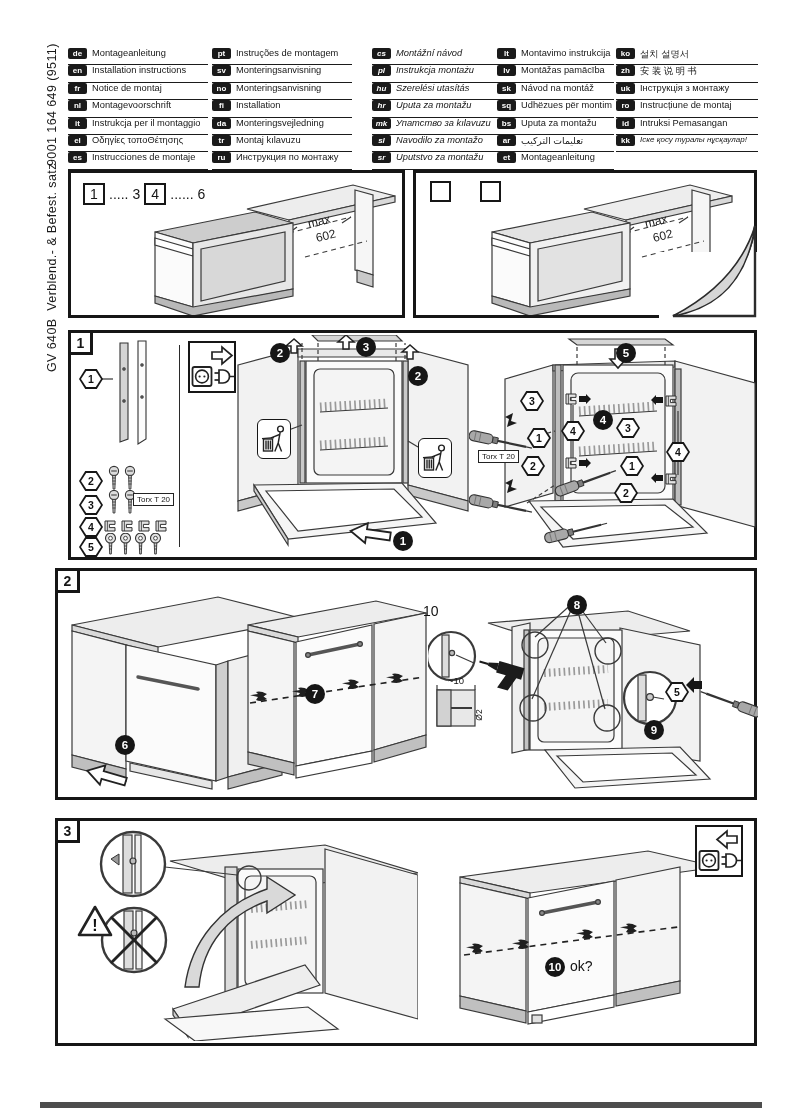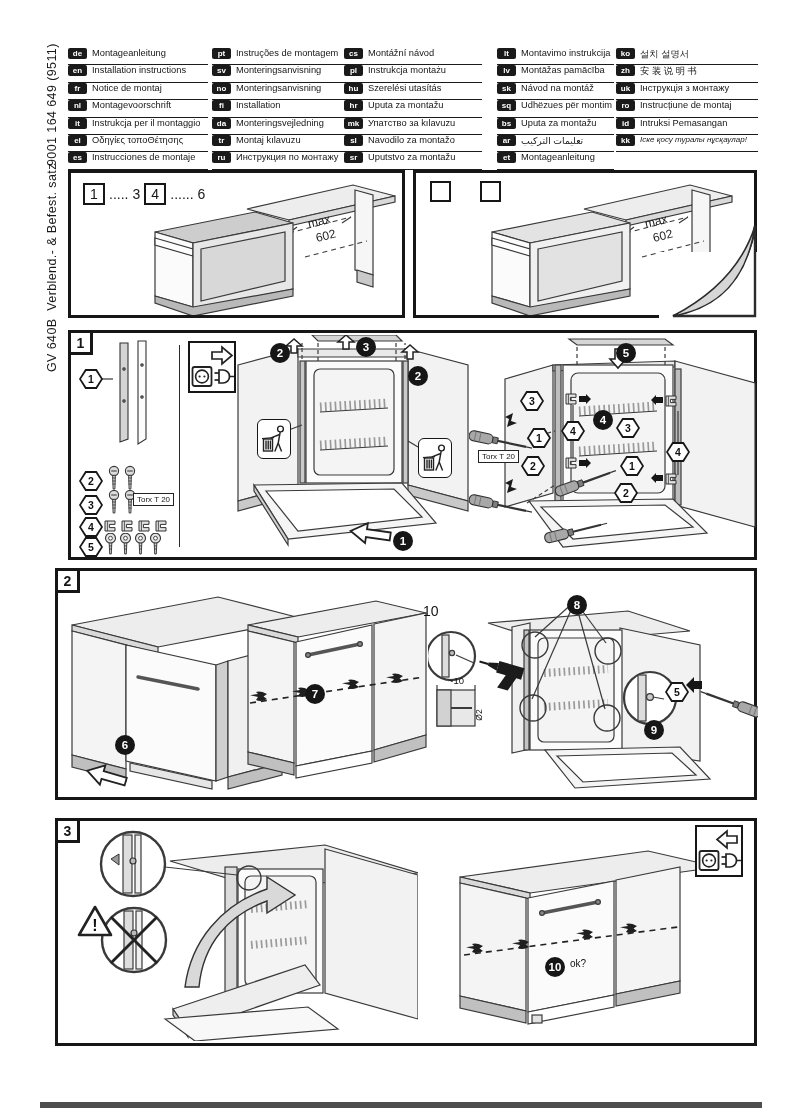--- a/index.html
+++ b/index.html
@@ -168,21 +168,21 @@
         </div>
       <div class="lrow">
           <span class="ltag">tr</span>
           <span class="lbl">Montaj kılavuzu</span>
         </div>
       <div class="lrow">
           <span class="ltag">ru</span>
           <span class="lbl">Инструкция по монтажу</span>
         </div>
     </div>
-    <div class="lcol" style="left:344px;width:138px;">
+    <div class="lcol" style="left:372px;width:138px;font-style:italic;">
       <div class="lrow">
           <span class="ltag">cs</span>
           <span class="lbl">Montážní návod</span>
         </div>
       <div class="lrow">
           <span class="ltag">pl</span>
           <span class="lbl">Instrukcja montażu</span>
         </div>
       <div class="lrow">
           <span class="ltag">hu</span>
@@ -657,21 +657,21 @@
         <polygon points="70,169 156,152 156,164 70,181" fill="#fff"></polygon>
         <polygon points="158,151 222,138 222,150 158,163" fill="#c0c0c0"></polygon>
         <rect x="74" y="172" width="10" height="8" fill="#e2e2e2"></rect>
       </g>
       <use href="#sym-hand" transform="translate(8,100)"></use>
       <use href="#sym-hand" transform="translate(54,96)"></use>
       <use href="#sym-hand" transform="translate(118,86)"></use>
       <use href="#sym-hand" transform="translate(162,80)"></use>
     </svg>
     <div class="bdg" style="left:487px;top:136px;">10</div>
-    <div class="lbltxt" style="left:512px;top:137px;font-size:10px;">ok?</div>
+    <div class="lbltxt" style="left:512px;top:137px;font-size:14px;">ok?</div>
 
     <div class="iconbox" style="left:637px;top:4px;width:48px;height:52px;">
       <svg width="44" height="48" viewBox="0 0 44 48">
         <polygon points="40,9 30,9 30,4 20,12.5 30,21 30,16 40,16" fill="#fff" stroke="#222" stroke-width="1.7"></polygon>
         <rect x="2.5" y="24" width="19" height="19" rx="2" fill="#fff" stroke="#222" stroke-width="1.8"></rect>
         <circle cx="12" cy="33.5" r="6.4" fill="#fff" stroke="#222" stroke-width="1.6"></circle>
         <circle cx="9.6" cy="33.5" r="1.1" fill="#222"></circle>
           <circle cx="14.4" cy="33.5" r="1.1" fill="#222"></circle>
         <path d="M29,27 h4 a6.5,6.5 0 0 1 0,13 h-4 z" fill="#fff" stroke="#222" stroke-width="1.7"></path>
         <line x1="29" y1="30" x2="24.5" y2="30" stroke="#222" stroke-width="1.7"></line>

